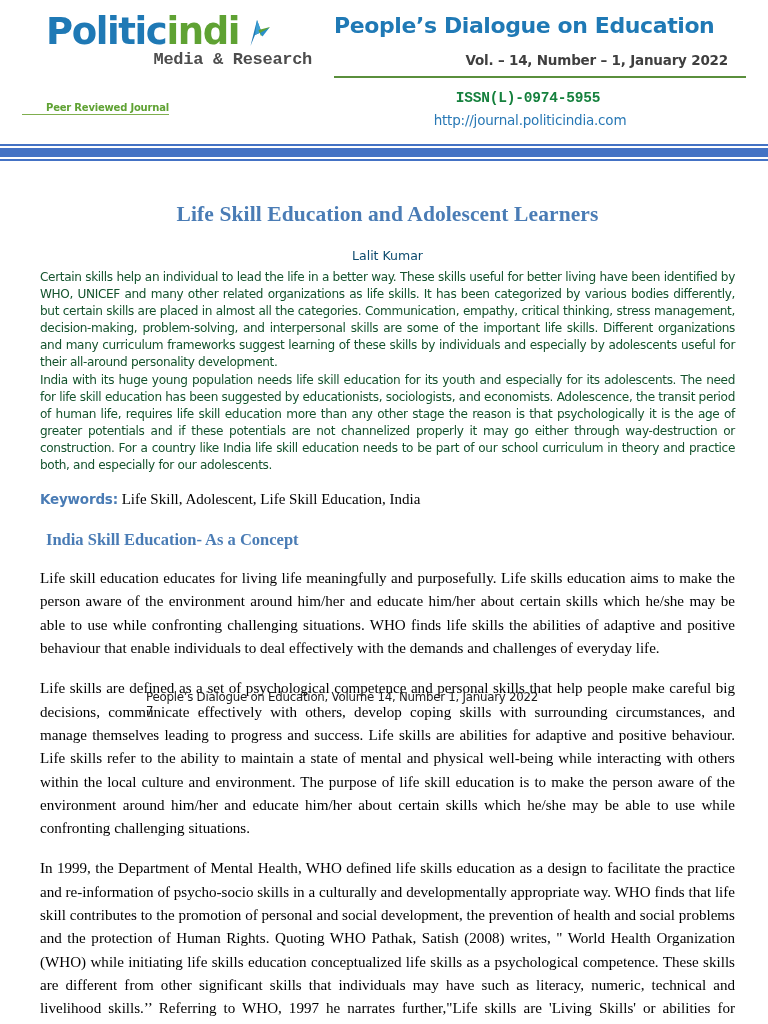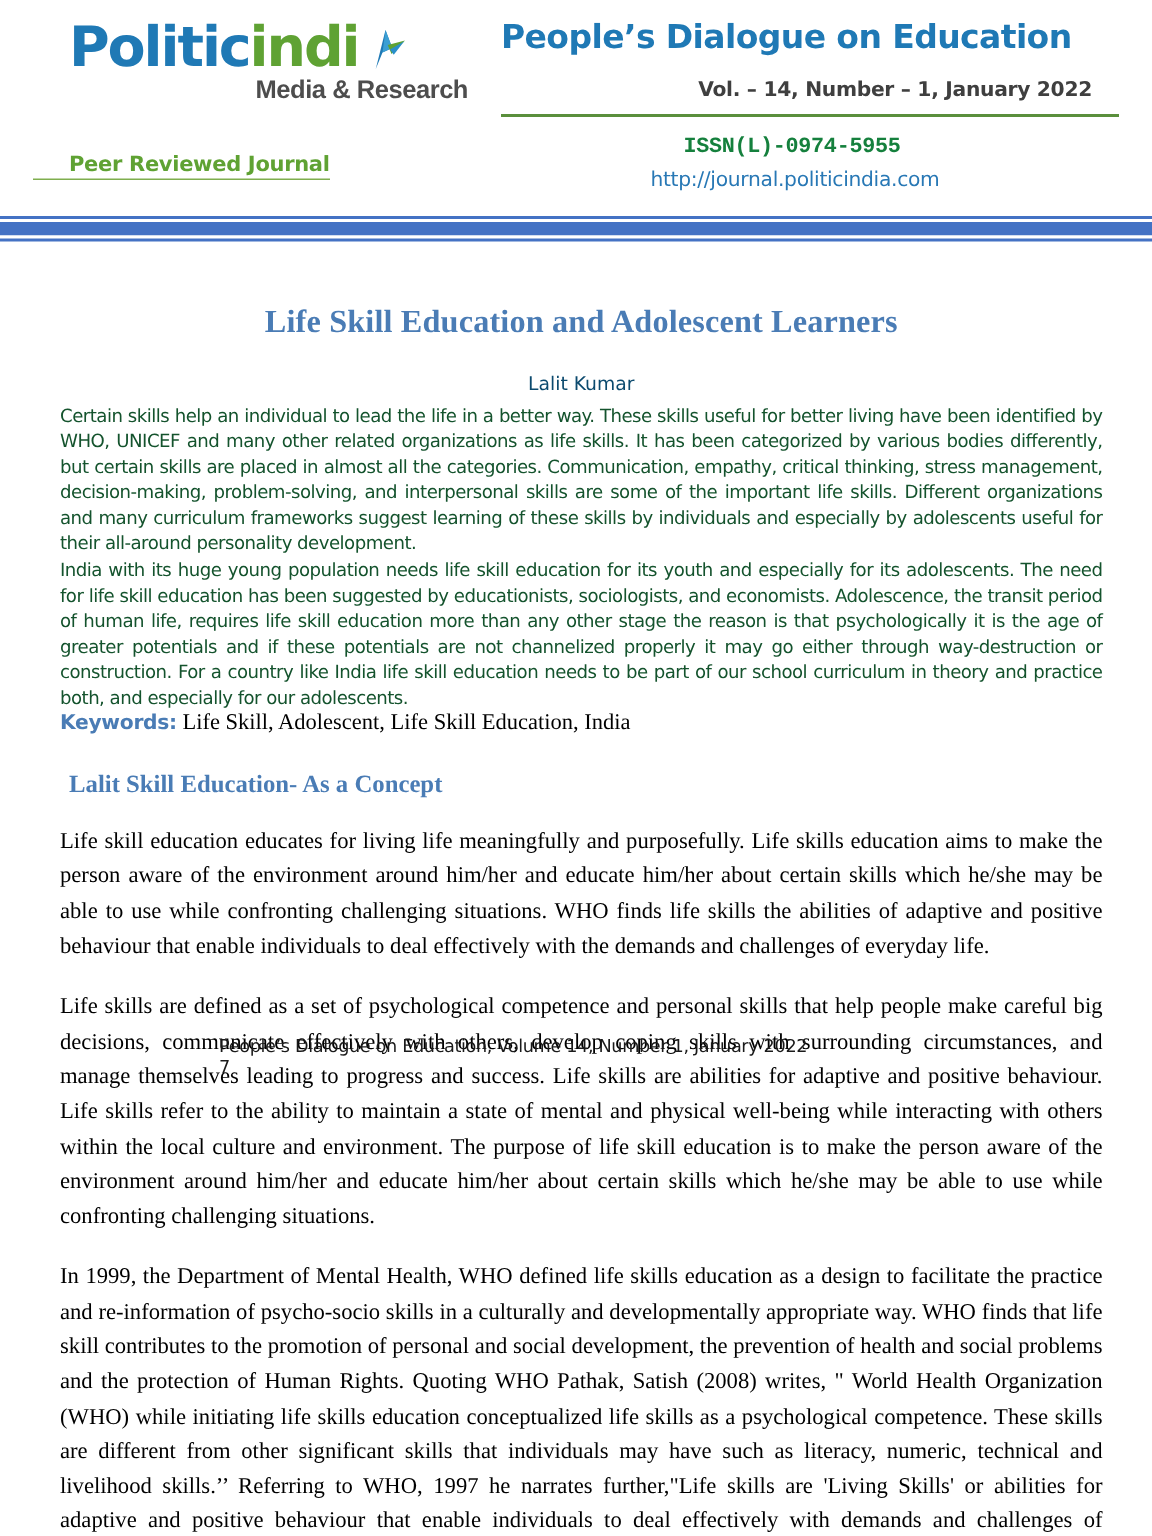--- a/index.html
+++ b/index.html
@@ -63,36 +63,36 @@
   .logo-a {
     display: inline-block;
     position: relative;
     width: 34px;
     height: 34px;
     vertical-align: -6px;
     margin-left: -3px;
   }
   .logo-a svg { position: absolute; left: 0; top: 0; }
   .logo-sub {
-    font-family: Liberation Sans, sans-serif;
+    font-family: Liberation Mono, monospace;
     font-weight: bold;
     font-size: 17px;
     color: #4d4d4d;
     text-align: right;
     letter-spacing: -0.3px;
     margin-top: -4px;
     padding-right: 22px;
   }
 
   .peer-reviewed {
     margin-top: 18px;
     padding-left: 24px;
     font-family: "DejaVu Sans", sans-serif;
     font-weight: bold;
-    font-size: 14px;
+    font-size: 10px;
     color: #5fa233;
     display: inline-block;
     border-bottom: 1.6px solid #7fae4e;
     padding-bottom: 1px;
     letter-spacing: -0.2px;
   }
 
   
   .journal-title {
     font-family: "DejaVu Sans", sans-serif;
@@ -177,20 +177,21 @@
     font-size: 12.1px;
     line-height: 17.1px;
     color: #14532d;
     text-align: justify;
     margin-top: 6px;
     letter-spacing: -0.35px;
   }
   .abstract + .abstract { margin-top: 0px; }
 
   .keywords {
+    margin-top: 17px;
     font-family: "Liberation Serif", serif;
     font-size: 15px;
     color: #000000;
   }
   .keywords-label {
     font-family: "DejaVu Sans", sans-serif;
     font-weight: bold;
     font-size: 13.5px;
     color: #4a7cb5;
     letter-spacing: -0.2px;
@@ -280,21 +281,21 @@
 
     <div class="article-title">Life Skill Education and Adolescent Learners</div>
 
     <div class="author">Lalit Kumar</div>
 
     <div class="abstract">Certain skills help an individual to lead the life in a better way. These skills useful for better living have been identified by WHO, UNICEF and many other related organizations as life skills. It has been categorized by various bodies differently, but certain skills are placed in almost all the categories. Communication, empathy, critical thinking, stress management, decision-making, problem-solving, and interpersonal skills are some of the important life skills. Different organizations and many curriculum frameworks suggest learning of these skills by individuals and especially by adolescents useful for their all-around personality development.</div>
     <div class="abstract"> India with its huge young population needs life skill education for its youth and especially for its adolescents. The need for life skill education has been suggested by educationists, sociologists, and economists. Adolescence, the transit period of human life, requires life skill education more than any other stage the reason is that psychologically it is the age of greater potentials and if these potentials are not channelized properly it may go either through way-destruction or construction. For a country like India life skill education needs to be part of our school curriculum in theory and practice both, and especially for our adolescents.</div>
 
     <div class="keywords"><span class="keywords-label">Keywords:</span><span> Life Skill, Adolescent, Life Skill Education, India</span></div>
 
-    <div class="section-heading">Lalit Skill Education- As a Concept</div>
+    <div class="section-heading">India Skill Education- As a Concept</div>
 
     <div class="body-par">Life skill education educates for living life meaningfully and purposefully. Life skills education aims to make the person aware of the environment around him/her and educate him/her about certain skills which he/she may be able to use while confronting challenging situations.  WHO finds life skills the abilities of adaptive and positive behaviour that enable individuals to deal effectively with the demands and challenges of everyday life.</div>
     <div class="body-par">Life skills are defined as a set of psychological competence and personal skills that help people make careful big decisions, communicate effectively with others, develop coping skills with surrounding circumstances, and manage themselves leading to progress and success. Life skills are abilities for adaptive and positive behaviour. Life skills refer to the ability to maintain a state of mental and physical well-being while interacting with others within the local culture and environment. The purpose of life skill education is to make the person aware of the environment around him/her and educate him/her about certain skills which he/she may be able to use while confronting challenging situations.</div>
     <div class="body-par">In 1999, the Department of Mental Health, WHO defined life skills education as a design to facilitate the practice and re-information of psycho-socio skills in a culturally and developmentally appropriate way. WHO finds that life skill contributes to the promotion of personal and social development, the prevention of health and social problems and the protection of Human Rights. Quoting WHO Pathak, Satish (2008) writes, " World Health Organization (WHO) while initiating life skills education conceptualized life skills as a psychological competence. These skills are different from other significant skills that individuals may have such as literacy, numeric, technical and livelihood skills.’’ Referring to WHO, 1997 he narrates further,"Life skills are 'Living Skills' or abilities for adaptive and positive behaviour that enable individuals to deal effectively with demands and challenges of everyday life"</div>
 
   </div>
 
   <div class="footer">
     <div>People’s Dialogue on Education, Volume 14, Number 1, January 2022</div>
     <div class="footer-page">7</div>

